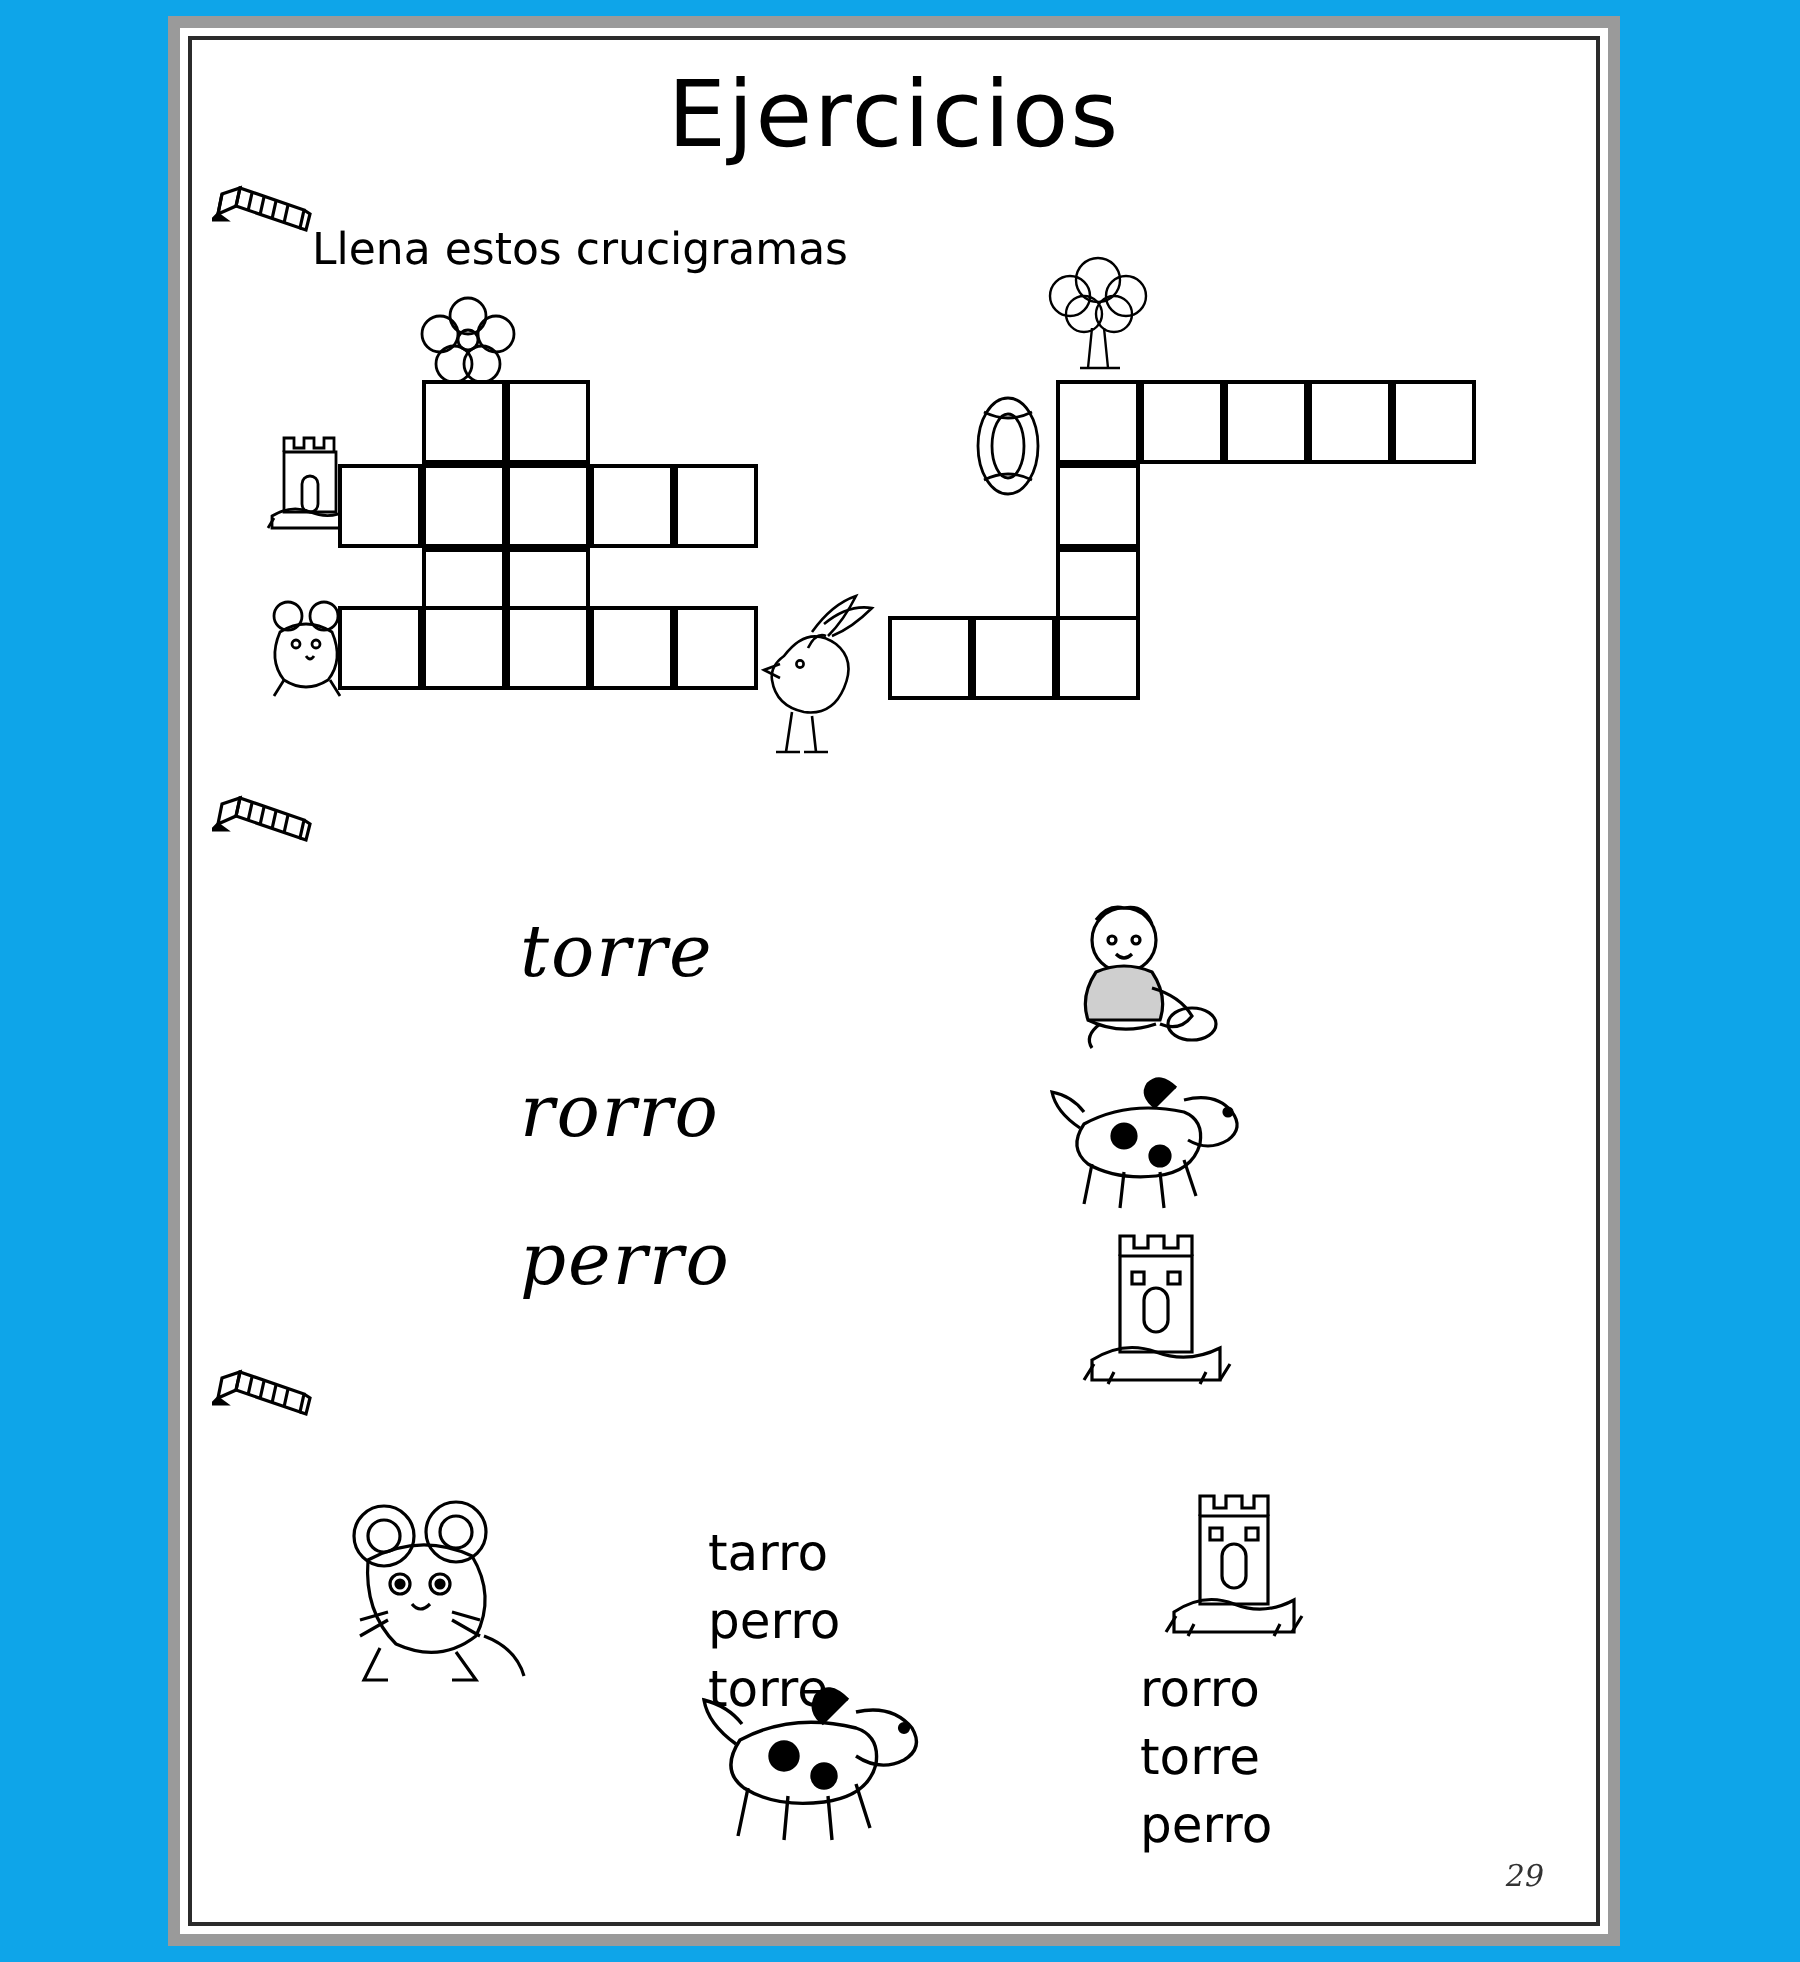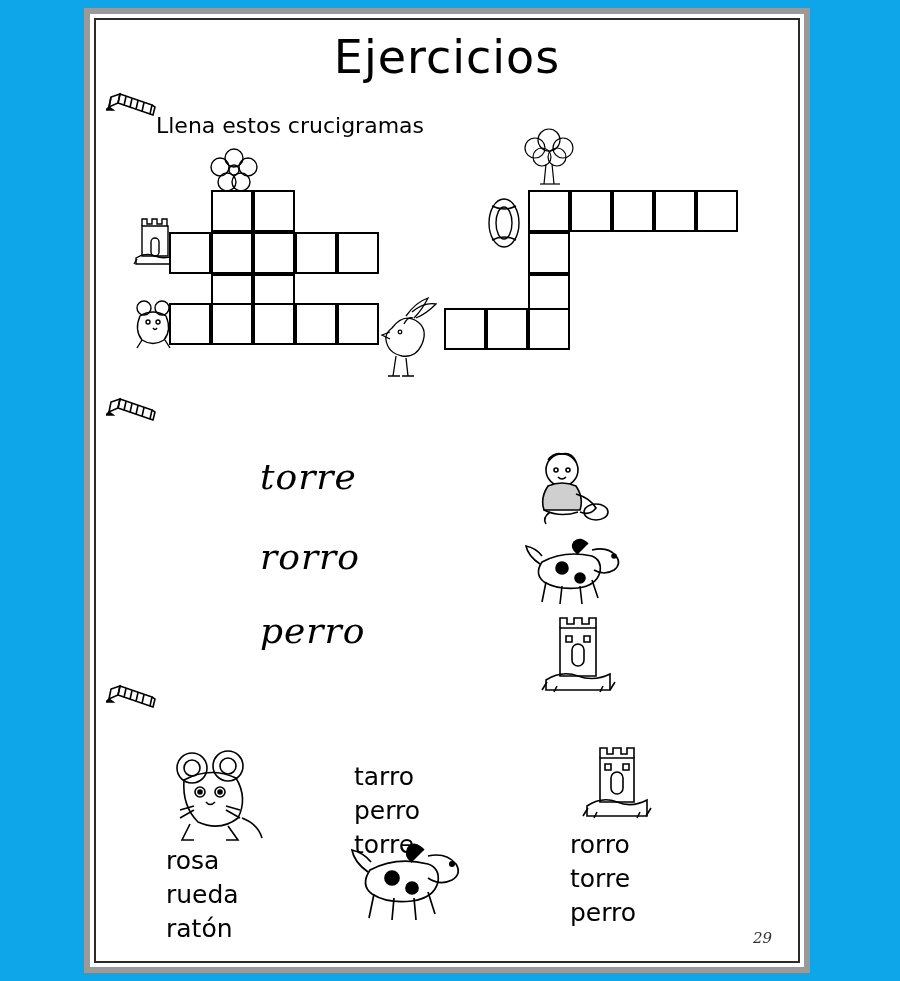--- a/index.html
+++ b/index.html
@@ -345,25 +345,20 @@
           <circle cx="54" cy="44" r="5"></circle>
             <circle cx="54" cy="44" r="2" fill="#000"></circle>
           <path d="M40 54 q4 5 9 0"></path>
           <path d="M28 58 l-14 4 M28 62 l-14 8 M60 58 l14 4 M60 62 l14 8"></path>
           <path d="M24 76 l-8 16 h12 M62 78 l10 14 h-12"></path>
           <path d="M76 70 q16 6 20 20"></path>
         </g>
       </svg>
     </div>
 
-    <div class="word-list" style="left:72px; top:826px;">
-      <div>rosa</div>
-      <div>rueda</div>
-      <div>ratón</div>
-    </div>
 
     <div class="word-list" style="left:260px; top:724px;margin-top:18px;">
       <div>tarro</div>
       <div>perro</div>
       <div>torre</div>
     </div>
 
     <div class="art" style="left:252px; top:820px;">
       <svg width="125" height="86" viewBox="0 0 125 86">
         <g fill="none" stroke="#000" stroke-width="1.7">

